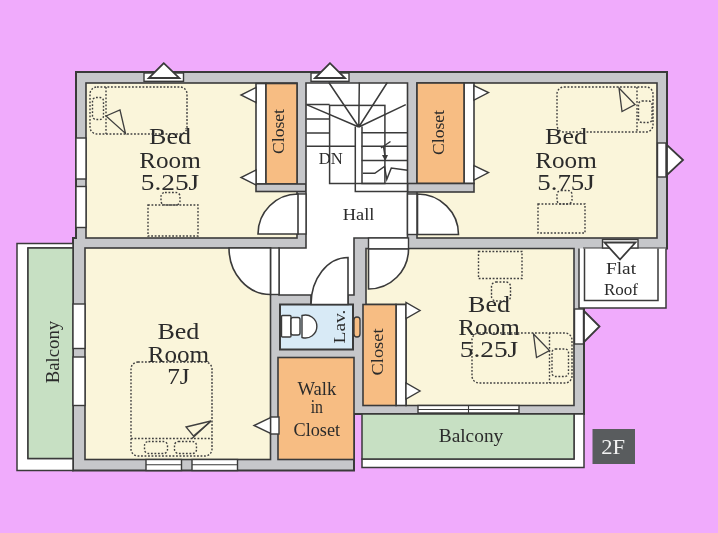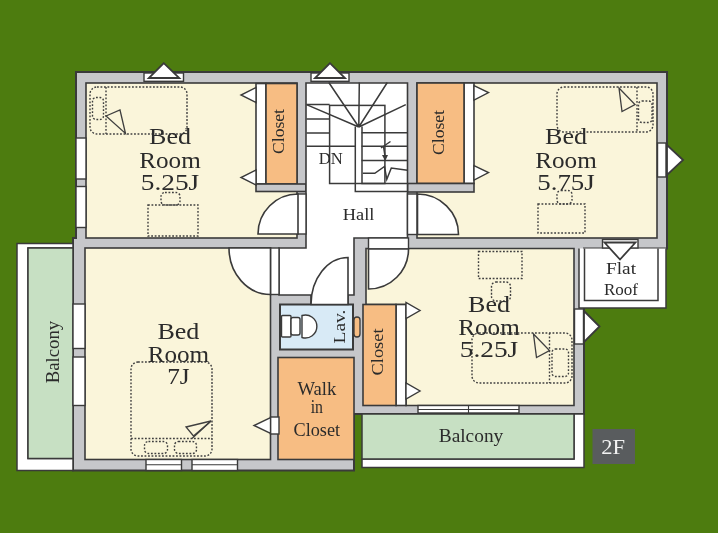--- a/index.html
+++ b/index.html
@@ -1,16 +1,16 @@
 <!DOCTYPE html>
 <html><head>
 <meta charset="utf-8">
 <style>
 html,body{margin:0;padding:0;background:#ffffff;}
-#wrap{position:relative;width:718px;height:533px;overflow:hidden;background:#4d7c0f;}
+#wrap{position:relative;width:718px;height:533px;overflow:hidden;background:#f0abfc;}
 svg text{font-family:"Liberation Serif", serif;fill:#2b2b2b;}
 </style>
 </head>
 <body>
 <div id="wrap">
 <svg width="718" height="533" viewBox="0 0 718 533" xmlns="http://www.w3.org/2000/svg">
 
 <polygon points="76,72 667,72 667,248.5 584,248.5 584,414 354,414 354,470.5 73,470.5 73,238 76,238" fill="#c6c7ca" stroke="#3a3a3a" stroke-width="2"></polygon>
 
 <g stroke="#3a3a3a" stroke-width="1.6" fill="#faf5da">

